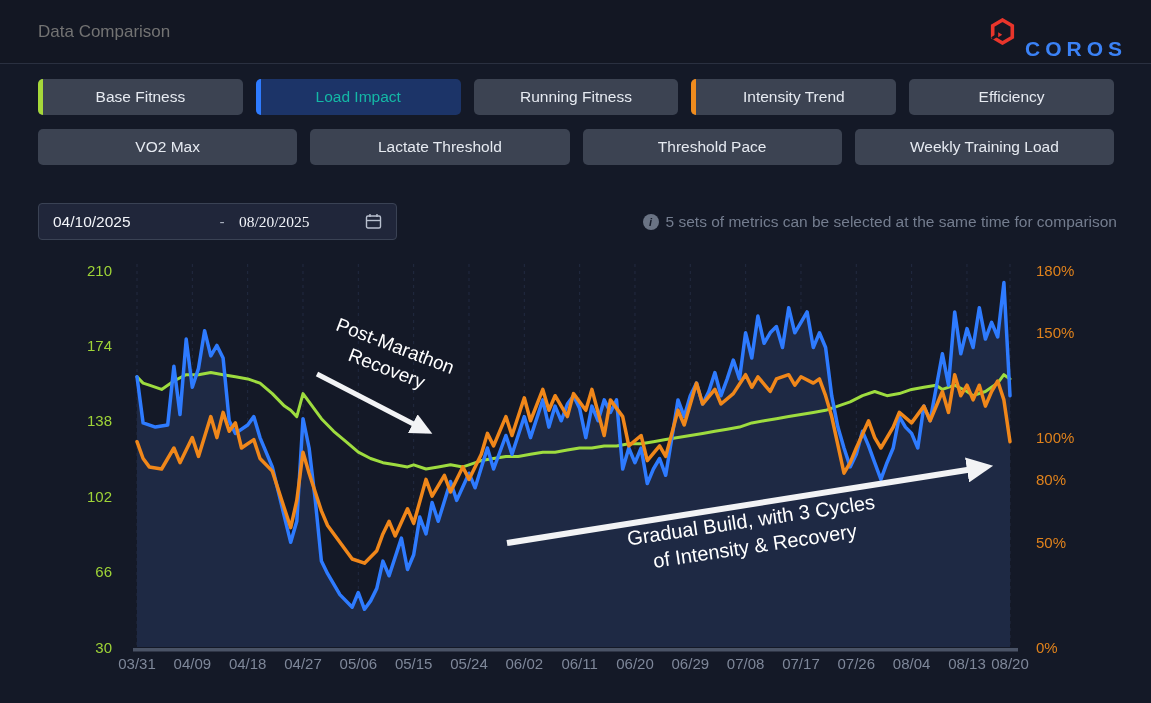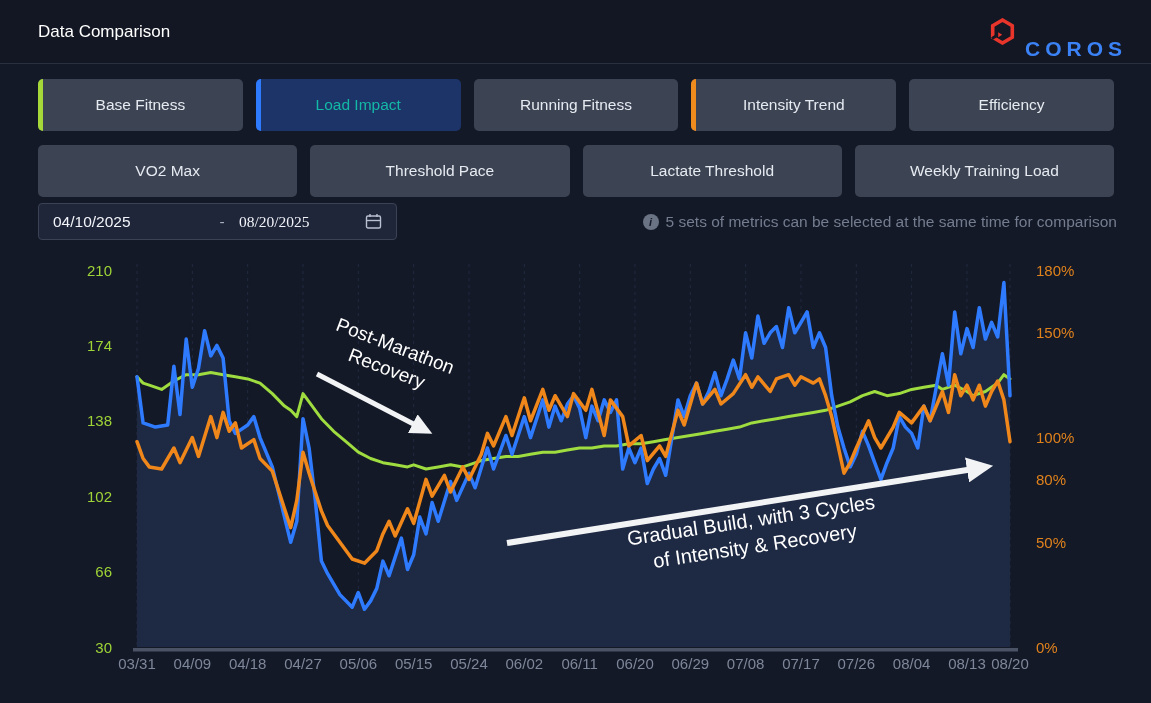--- a/index.html
+++ b/index.html
@@ -8,31 +8,31 @@
     background:#141927; font-family:"Liberation Sans", sans-serif;
     -webkit-font-smoothing:antialiased;
   }
   
   .header {
     position:absolute; top:0; left:0; width:1151px; height:64px;
     background:#131723; border-bottom:1px solid #2a3040;
     display:flex; align-items:center; justify-content:space-between;
     padding:0 24px 0 38px; box-sizing:border-box; z-index:5;
   }
-  .page-title { color:#ffffff; font-size:17px; }
+  .page-title { color:#737373; font-size:17px; }
   .brand { display:flex; align-items:center; gap:9px; }
   .brand-text { color:#3b82f6; font-size:21px; font-weight:bold; letter-spacing:5px;margin-top:34px; }
   
   .metrics {
     position:absolute; top:79px; left:38px; width:1076px; z-index:5;
     display:flex; flex-direction:column; gap:14px;
   }
   .metric-row { display:flex; gap:13px; }
   .metric-btn {
-    flex:1; height:52px; background:#3c4352; border:none; border-radius:5px;
+    flex:1; height:36px; background:#3c4352; border:none; border-radius:5px;
     color:#e6eaf1; font-size:15.5px; font-family:inherit; position:relative;
     cursor:pointer; display:flex; align-items:center; justify-content:center;
     padding:1px; overflow:hidden;
   }
   .metric-btn.highlighted { background:#1c3468; color:#14b8a6; }
   .metric-btn .accent { position:absolute; left:0; top:0; bottom:0; width:5px; }
   
   .date-bar {
     position:absolute; top:203px; left:38px; width:359px; height:37px; z-index:5;
     background:#20263a; border:1px solid #3a4254; border-radius:4px;
@@ -73,22 +73,22 @@
 <div class="metrics" id="metric-rows">
     <div class="metric-row">
       <button class="metric-btn">Base Fitness<span class="accent" style="background: rgb(166, 216, 58);"></span></button>
       <button class="metric-btn highlighted">Load Impact<span class="accent" style="background: rgb(46, 123, 255);"></span></button>
       <button class="metric-btn">Running Fitness</button>
       <button class="metric-btn">Intensity Trend<span class="accent" style="background: rgb(240, 140, 30);"></span></button>
       <button class="metric-btn">Efficiency</button>
     </div>
     <div class="metric-row">
       <button class="metric-btn">VO2 Max</button>
+      <button class="metric-btn">Lactate Threshold</button>
       <button class="metric-btn">Threshold Pace</button>
-      <button class="metric-btn">Lactate Threshold</button>
       <button class="metric-btn">Weekly Training Load</button>
     </div>
   </div>
 
 <div class="date-bar">
   <span class="date-start">04/10/2025</span>
   <span class="date-sep">-</span>
   <span class="date-end">08/20/2025</span>
   <span class="calendar-icon">
     <svg width="17" height="17" viewBox="0 0 17 17">

